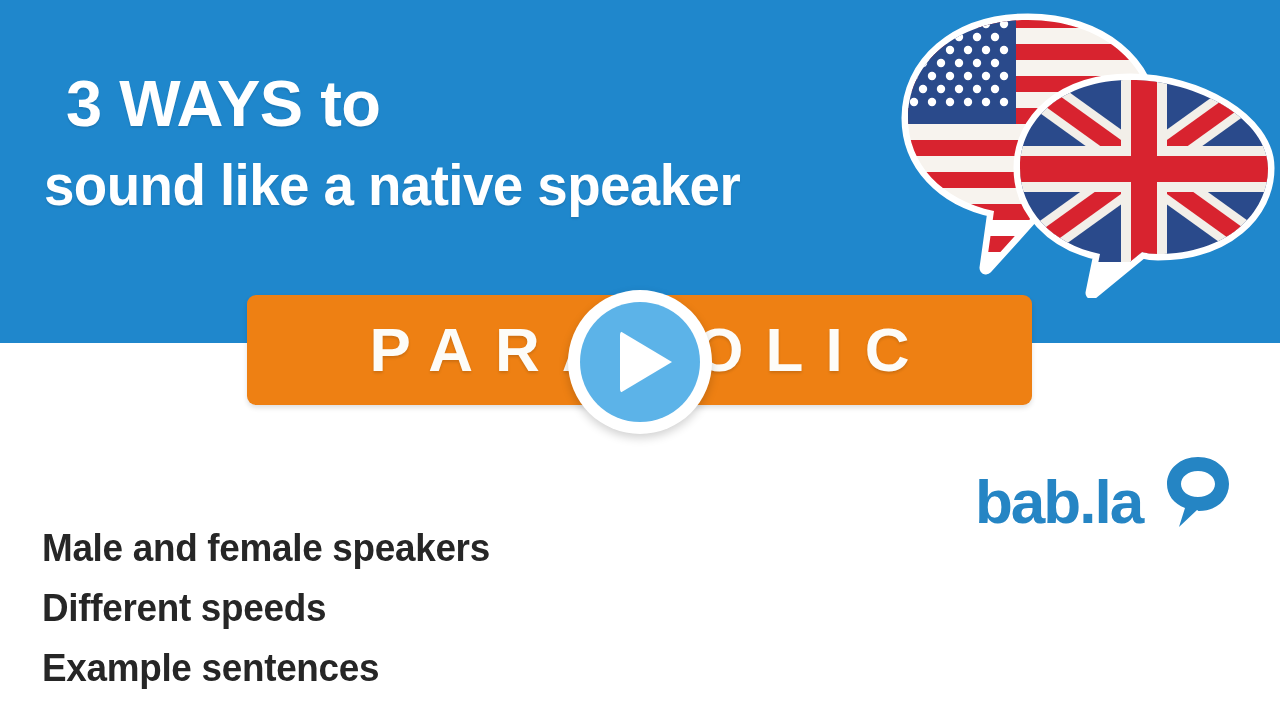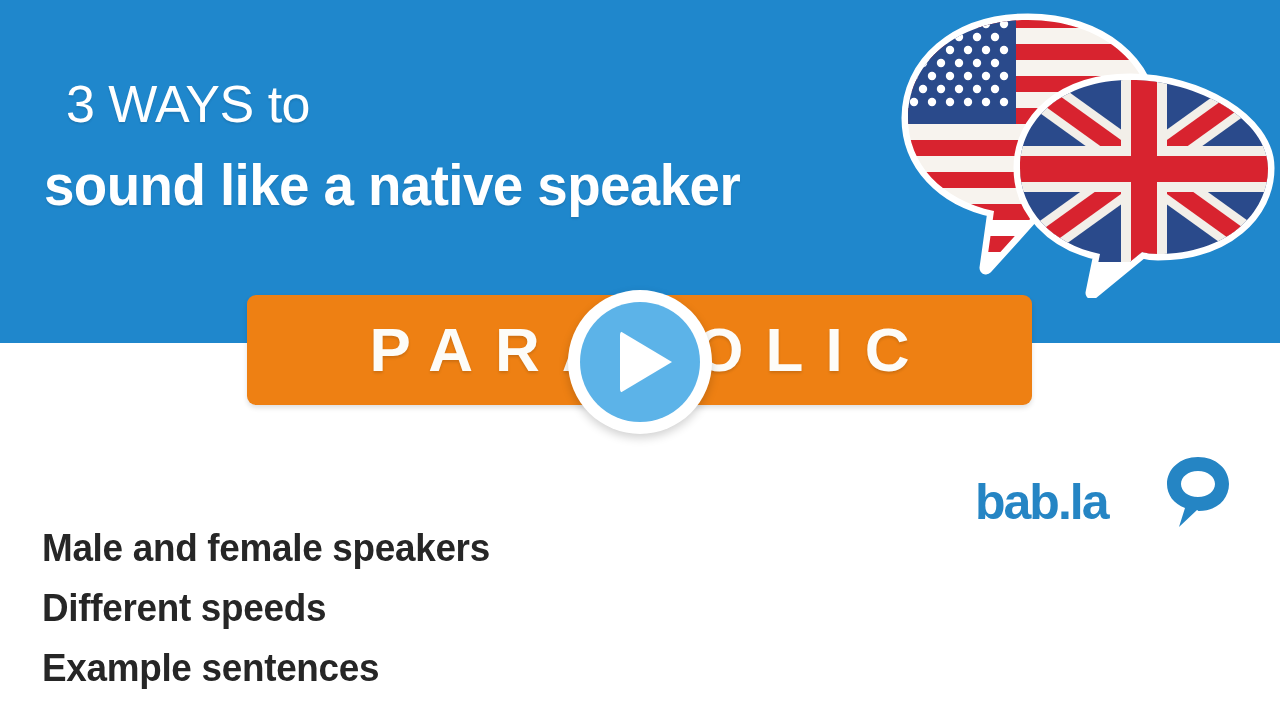--- a/index.html
+++ b/index.html
@@ -29,22 +29,22 @@
   }
 
   .title-block {
     position: absolute;
     left: 66px;
     top: 62px;
     width: 820px;
   }
   .title-main {
     font-family: "Liberation Sans", sans-serif;
-    font-weight: 400;
-    font-size: 52px;
+    font-weight: 700;
+    font-size: 65px;
     line-height: 84px;
     color: #ffffff;
     letter-spacing: -0.5px;
     white-space: pre;
     text-shadow: 0 2px 2px rgba(0,0,0,0.10);
   }
   .title-sub {
     font-family: "Liberation Sans", sans-serif;
     font-weight: 700;
     font-size: 57px;
@@ -160,21 +160,21 @@
     top: 455px;
     width: 230px;
     height: 95px;
   }
   .babla-text {
     position: absolute;
     left: 0;
     top: 12px;
     font-family: "Liberation Sans", sans-serif;
     font-weight: 700;
-    font-size: 50px;
+    font-size: 62px;
     line-height: 70px;
     color: #2585c4;
     letter-spacing: -2px;
     white-space: pre;
   }
   .babla-bubble {
     position: absolute;
     left: 190px;
     top: 0px;
     width: 66px;

